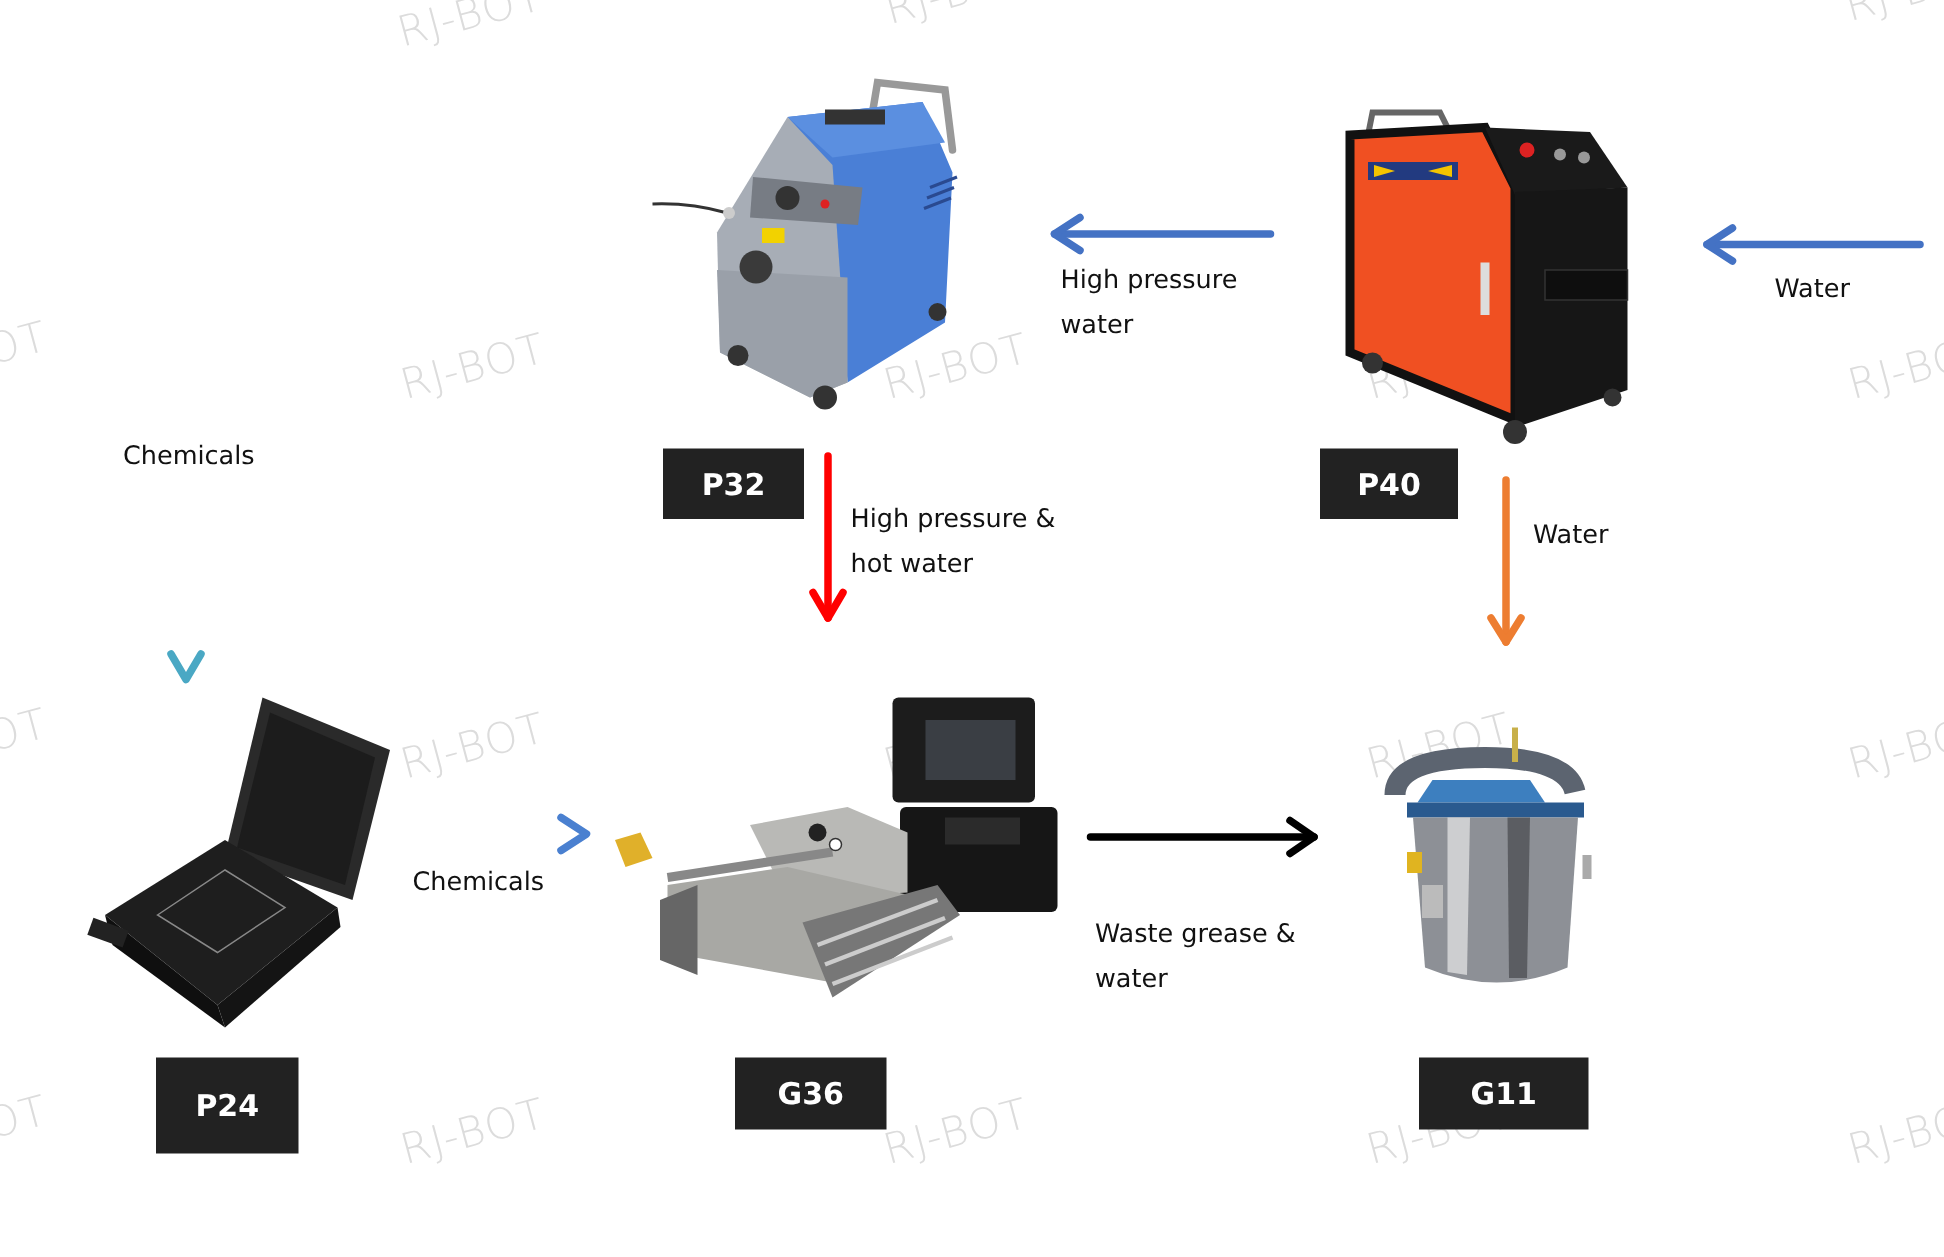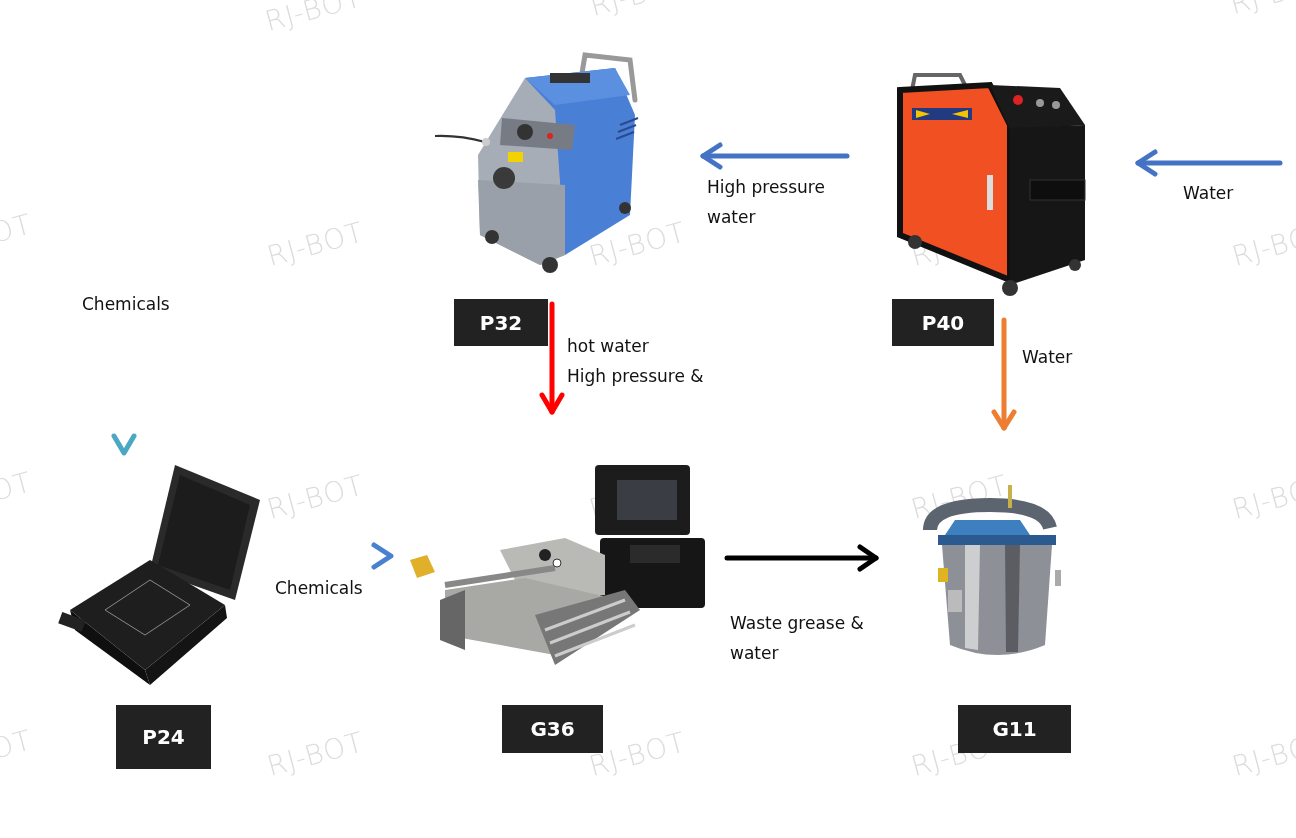--- a/index.html
+++ b/index.html
@@ -1,18 +1,18 @@
 <!DOCTYPE html>
 <html><head>
 <meta charset="utf-8">
 <style>
   html, body { margin:0; padding:0; background:#ffffff; }
   body { width:1296px; height:838px; position:relative; overflow:hidden; font-family:"DejaVu Sans", sans-serif; }
   .wm { position:absolute; color:#dcdcdc; font-size:28px; transform:rotate(-15deg); transform-origin:left bottom; letter-spacing:1px; white-space:nowrap; pointer-events:none; font-family:"DejaVu Sans", sans-serif; font-weight:300; }
-  .label-box { position:absolute; background:#222222; color:#ffffff; font-weight:bold; font-size:20px; display:flex; align-items:center; justify-content:center; font-family:"DejaVu Sans", sans-serif;margin-left:12px; }
+  .label-box { position:absolute; background:#222222; color:#ffffff; font-weight:bold; font-size:20px; display:flex; align-items:center; justify-content:center; font-family:"DejaVu Sans", sans-serif; }
   .flow-text { position:absolute; color:#111; font-size:17px; line-height:30px; font-family:"DejaVu Sans", sans-serif; }
   .device { position:absolute; }
   svg.arrows { position:absolute; left:0; top:0; pointer-events:none; }
 </style>
 </head>
 <body>
 
 <div class="wm" style="left:270px;top:5px;">RJ-BOT</div>
 <div class="wm" style="left:595px;top:-10px;">RJ-BOT</div>
 <div class="wm" style="left:1235px;top:-12px;">RJ-BOT</div>
@@ -185,35 +185,35 @@
   </g>
   <polyline points="374,545 391,556 374,567" stroke="#4A80D0" stroke-width="5" fill="none" stroke-linecap="round" stroke-linejoin="round"></polyline>
 
   <g stroke="#000000" stroke-width="5" fill="none" stroke-linecap="round" stroke-linejoin="round">
     <line x1="727" y1="558" x2="876" y2="558"></line>
     <polyline points="860,547 876,558 860,569"></polyline>
   </g>
 </svg>
 
 <div class="label-box" style="left:442px;top:299px;width:94px;height:47px;">P32</div>
-<div class="label-box" style="left:880px;top:299px;width:102px;height:47px;">P40</div>
+<div class="label-box" style="left:880px;top:299px;width:92px;height:47px;">P40</div>
 <div class="label-box" style="left:104px;top:705px;width:95px;height:64px;">P24</div>
 <div class="label-box" style="left:490px;top:705px;width:101px;height:48px;">G36</div>
 <div class="label-box" style="left:946px;top:705px;width:113px;height:48px;">G11</div>
 
 <div class="flow-text" style="left:1183px;top:178px;">Water</div>
 
 <div class="flow-text" style="left:707px;top:172px;">
   <div>High pressure</div>
   <div>water</div>
 </div>
 
 <div class="flow-text" style="left:567px;top:331px;">
+  <div>High pressure &amp;</div>
   <div>hot water</div>
-  <div>High pressure &amp;</div>
 </div>
 
 <div class="flow-text" style="left:1022px;top:342px;">Water</div>
 
 <div class="flow-text" style="left:82px;top:289px;">Chemicals</div>
 
 <div class="flow-text" style="left:275px;top:573px;">Chemicals</div>
 
 <div class="flow-text" style="left:730px;top:568px;margin-top:40px;">
   <div>Waste grease &amp;</div>

